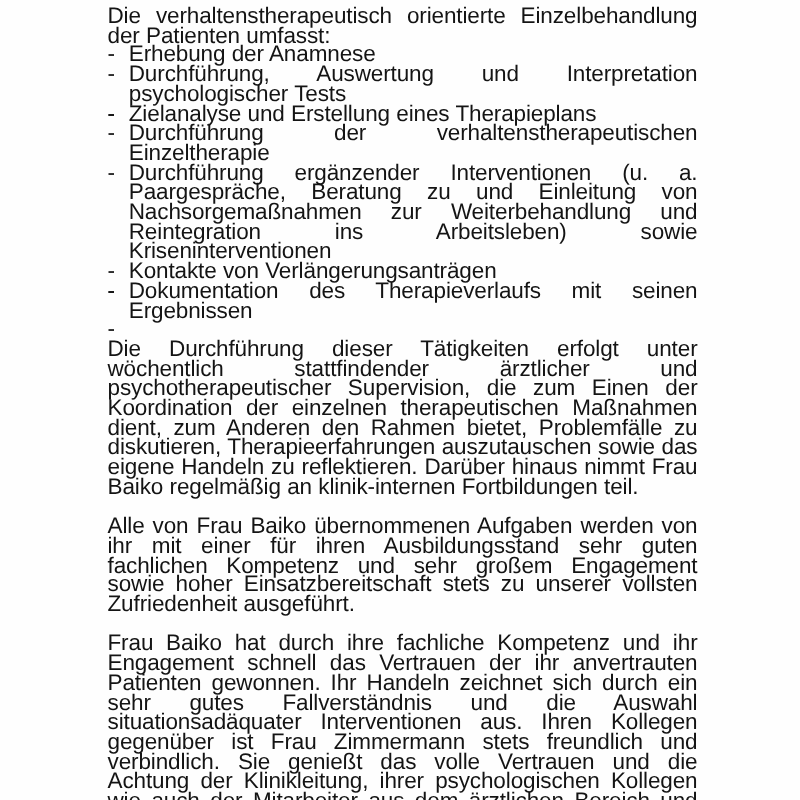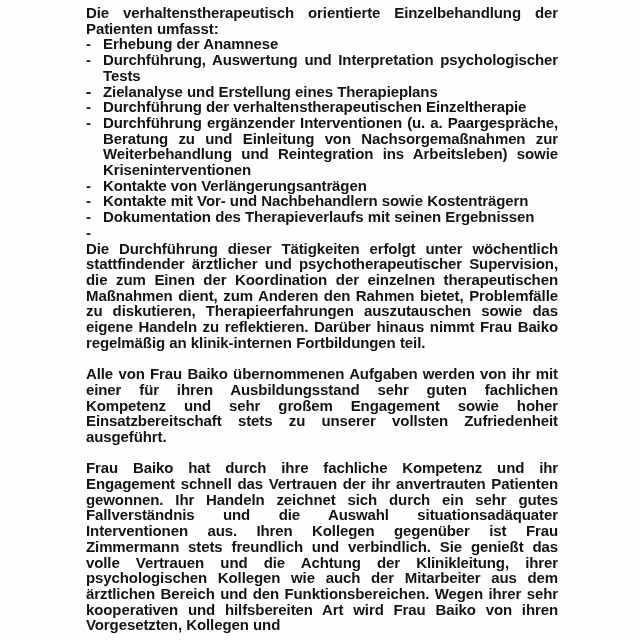--- a/index.html
+++ b/index.html
@@ -12,25 +12,25 @@
     height: 640px;
     overflow: hidden;
   }
   .page {
     box-sizing: border-box;
     width: 640px;
     height: 640px;
     padding: 5px 82px 0 86px;
     background: #fefefe;
     font-family: "Liberation Sans", "DejaVu Sans", sans-serif;
-    font-size: 15px;
+    font-size: 18px;
     line-height: 15.7px;
     letter-spacing: -0.1px;
     color: #141414;
-    font-weight: 700;
+    font-weight: 400;
     text-align: justify;
     hyphens: auto;
     -webkit-hyphens: auto;
     word-spacing: 0.2px;
   }
   p { margin: 0; }
   .task-list { margin: 0; }
   .li {
     position: relative;
     padding-left: 17px;
@@ -73,21 +73,20 @@
     <div class="li">
       <span class="dash">-</span>
       <span>Durchführung ergänzender Interventionen (u. a. Paargespräche, Beratung zu und Einleitung von Nachsorgemaßnahmen zur Weiterbehandlung und Reintegration ins Arbeitsleben) sowie Kriseninterventionen</span>
     </div>
     <div class="li">
       <span class="dash">-</span>
       <span>Kontakte von Verlängerungsanträgen</span>
     </div>
     <div class="li">
       <span class="dash">-</span>
-      <span>Kontakte mit Vor- und Nachbehandlern sowie Kostenträgern</span>
     </div>
     <div class="li">
       <span class="dash">-</span>
       <span>Dokumentation des Therapieverlaufs mit seinen Ergebnissen</span>
     </div>
     <div class="li">
       <span class="dash">-</span>
     </div>
   </div>
 

